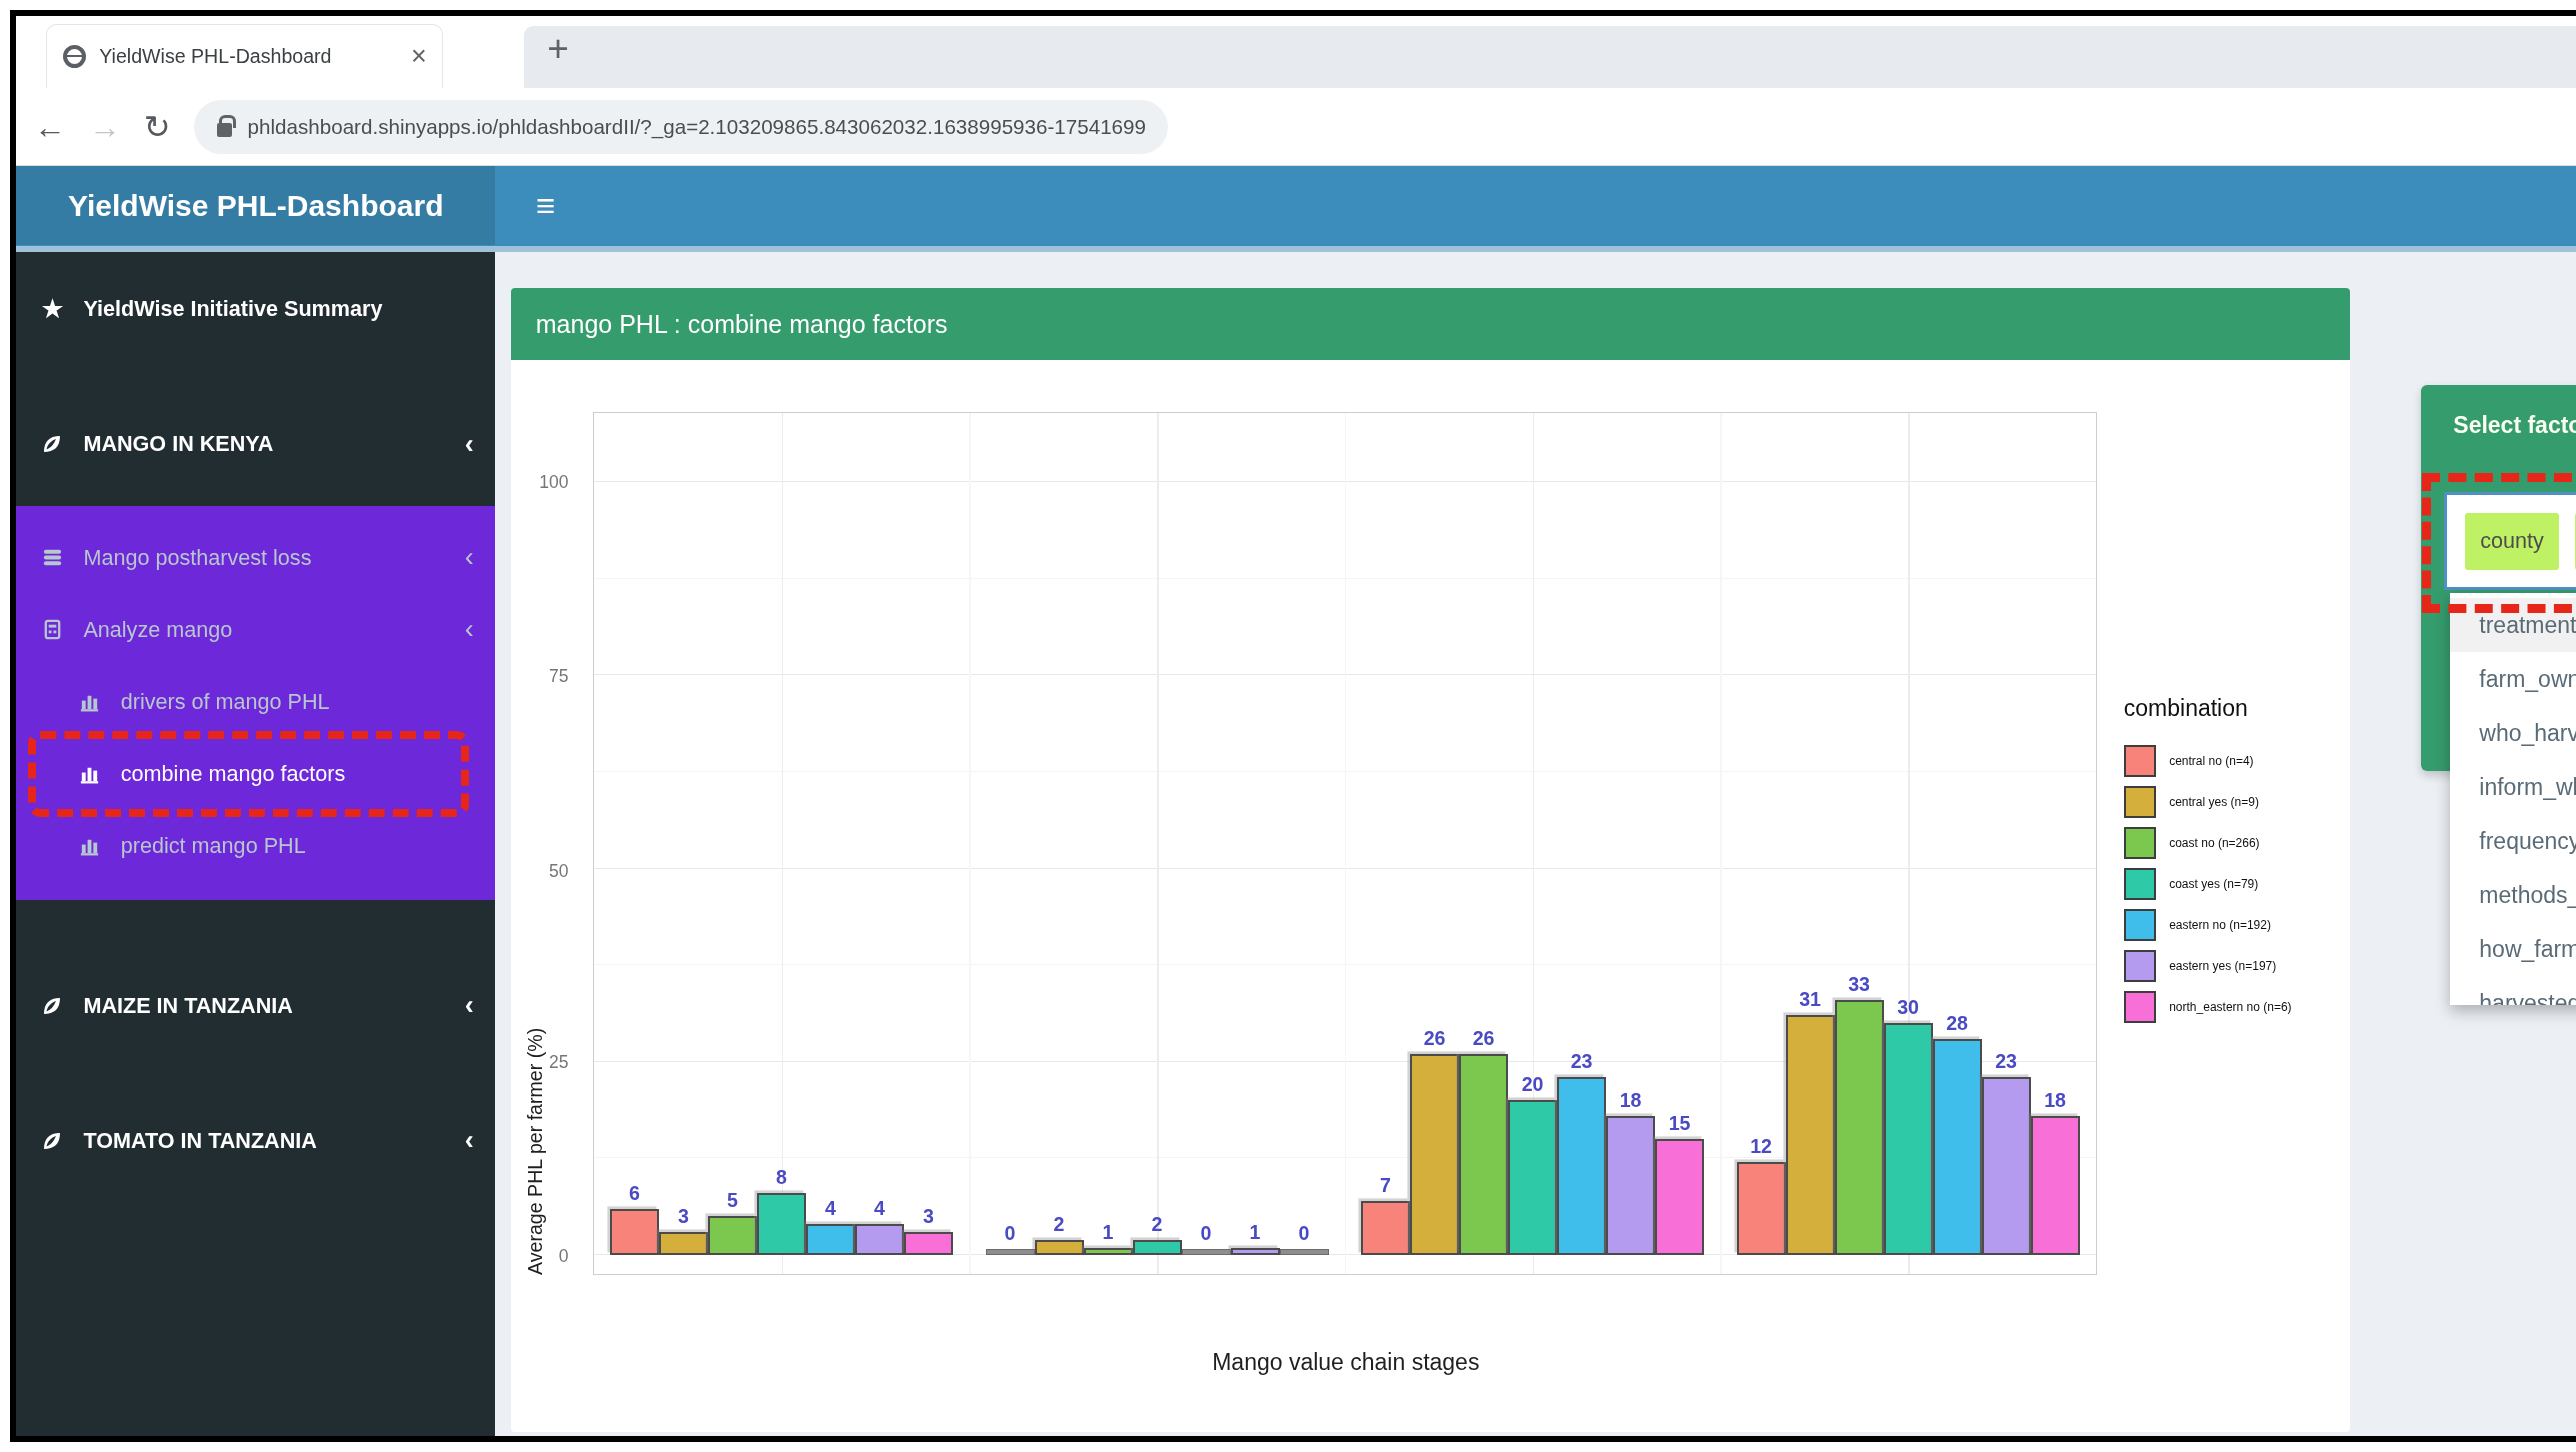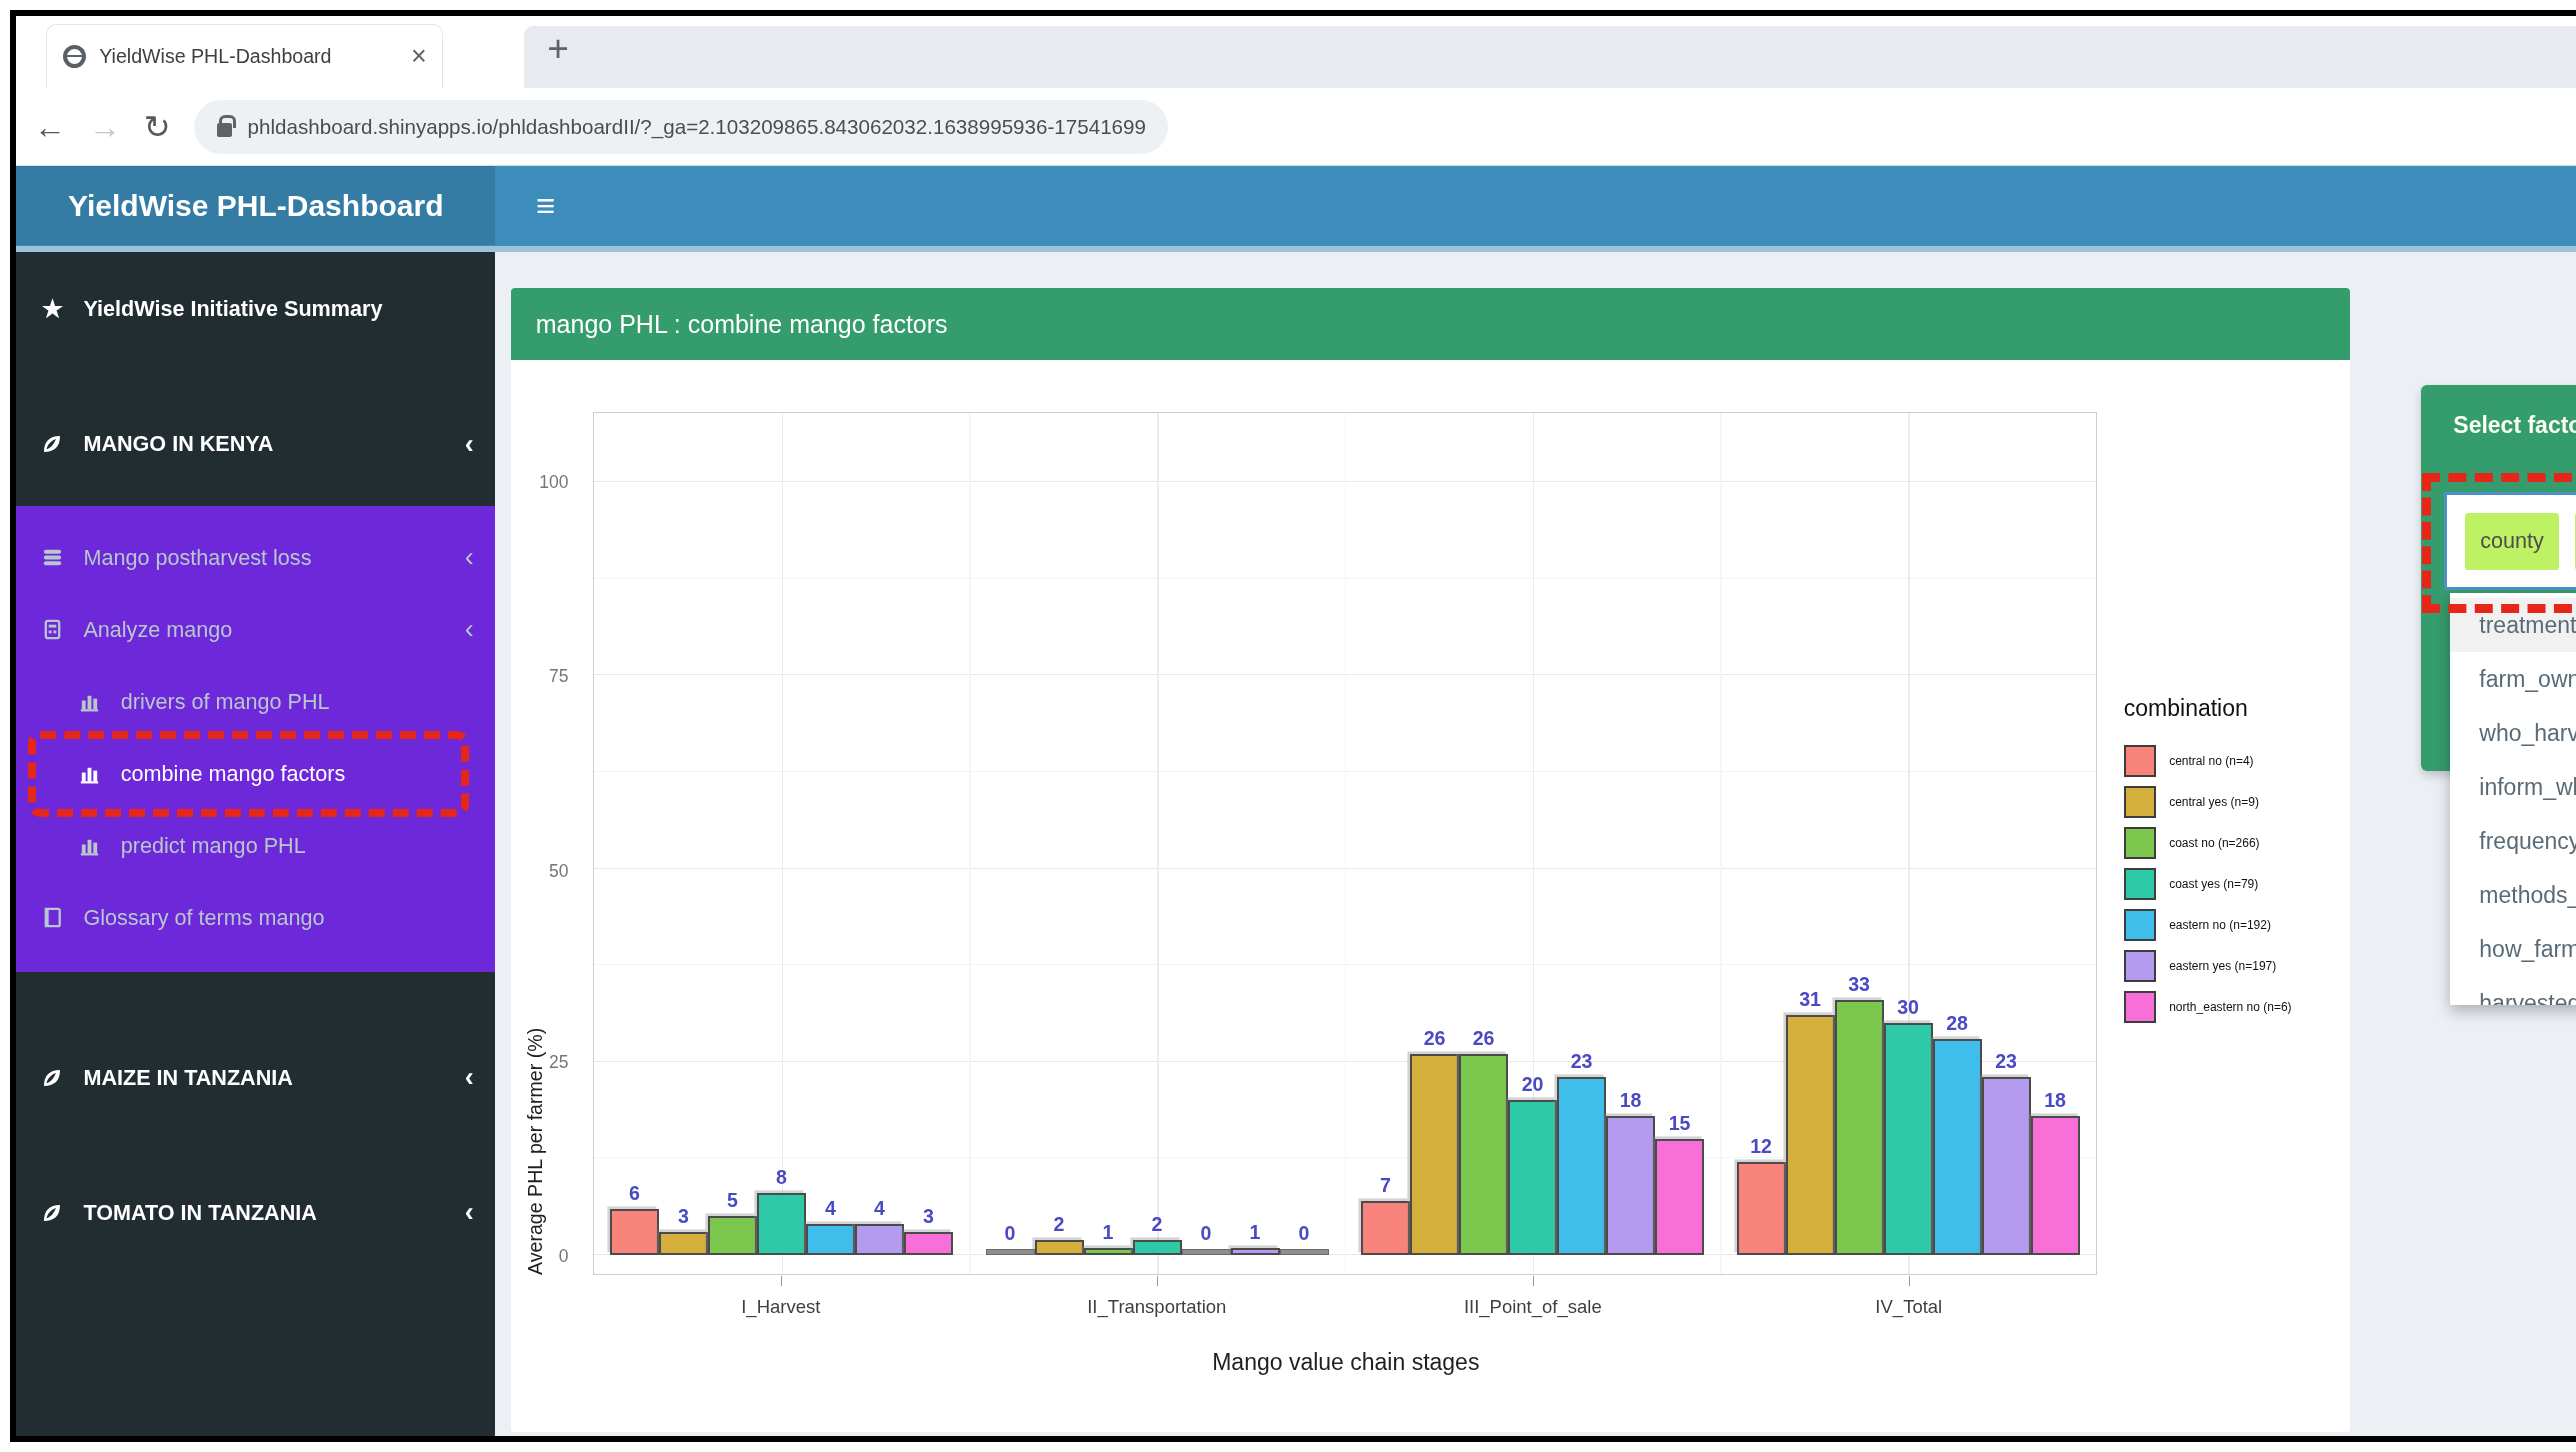--- a/index.html
+++ b/index.html
@@ -211,29 +211,20 @@
                 <g fill="currentColor">
                   <rect x="4" y="11" width="4" height="9"></rect>
                   <rect x="10" y="6" width="4" height="14"></rect>
                   <rect x="16" y="9" width="4" height="11"></rect>
                   <rect x="3" y="20" width="18" height="2.4"></rect>
                 </g>
               </svg>
             </span>
             <span class="lbl">predict mango PHL</span>
           </div>
-          <div class="item sub">
-            <span class="icn">
-              <svg viewBox="0 0 24 24" width="23" height="23">
-                <path fill="none" stroke="currentColor" stroke-width="2.4" d="M5 3h13a1.5 1.5 0 0 1 1.5 1.5v15A1.5 1.5 0 0 1 18 21H5z"></path>
-                <rect x="5" y="3" width="3" height="18" fill="currentColor"></rect>
-              </svg>
-            </span>
-            <span class="lbl">Glossary of terms mango</span>
-          </div>
         </div>
         <div class="item section">
           <span class="icn">
             <svg viewBox="0 0 24 24" width="24" height="24">
               <path fill="currentColor" d="M20 4C9 4 4 10 4 20c10 0 16-5 16-16zM6.5 17.5c1-5 4-8.5 9.5-10.5-2.5 6-5.5 9-9.5 10.5z"></path>
             </svg>
           </span>
           <span class="lbl">MAIZE IN TANZANIA</span>
           <span class="chev">‹</span>
         </div>
@@ -393,26 +384,20 @@
               </div>
             </div>
           </div>
         </div>
       <div class="yticks" id="yticks">
           <div class="ytick" style="bottom: 8.8px;">0</div>
           <div class="ytick" style="bottom: 202px;">25</div>
           <div class="ytick" style="bottom: 393px;">50</div>
           <div class="ytick" style="bottom: 588px;">75</div>
           <div class="ytick" style="bottom: 782px;">100</div>
-        </div>
-      <div class="xticks" id="xticks">
-          <div class="xcell">I_Harvest</div>
-          <div class="xcell">II_Transportation</div>
-          <div class="xcell">III_Point_of_sale</div>
-          <div class="xcell">IV_Total</div>
         </div>
       <div class="ylab">Average PHL per farmer (%)</div>
       <div class="xlab">Mango value chain stages</div>
       <div class="legend">
         <div class="legend-title">combination</div>
         <div id="legenditems">
             <div class="legend-item">
               <span class="swatch" style="background: rgb(248, 131, 122);"></span>
               <span class="legend-label">central no (n=4)</span>
             </div>

